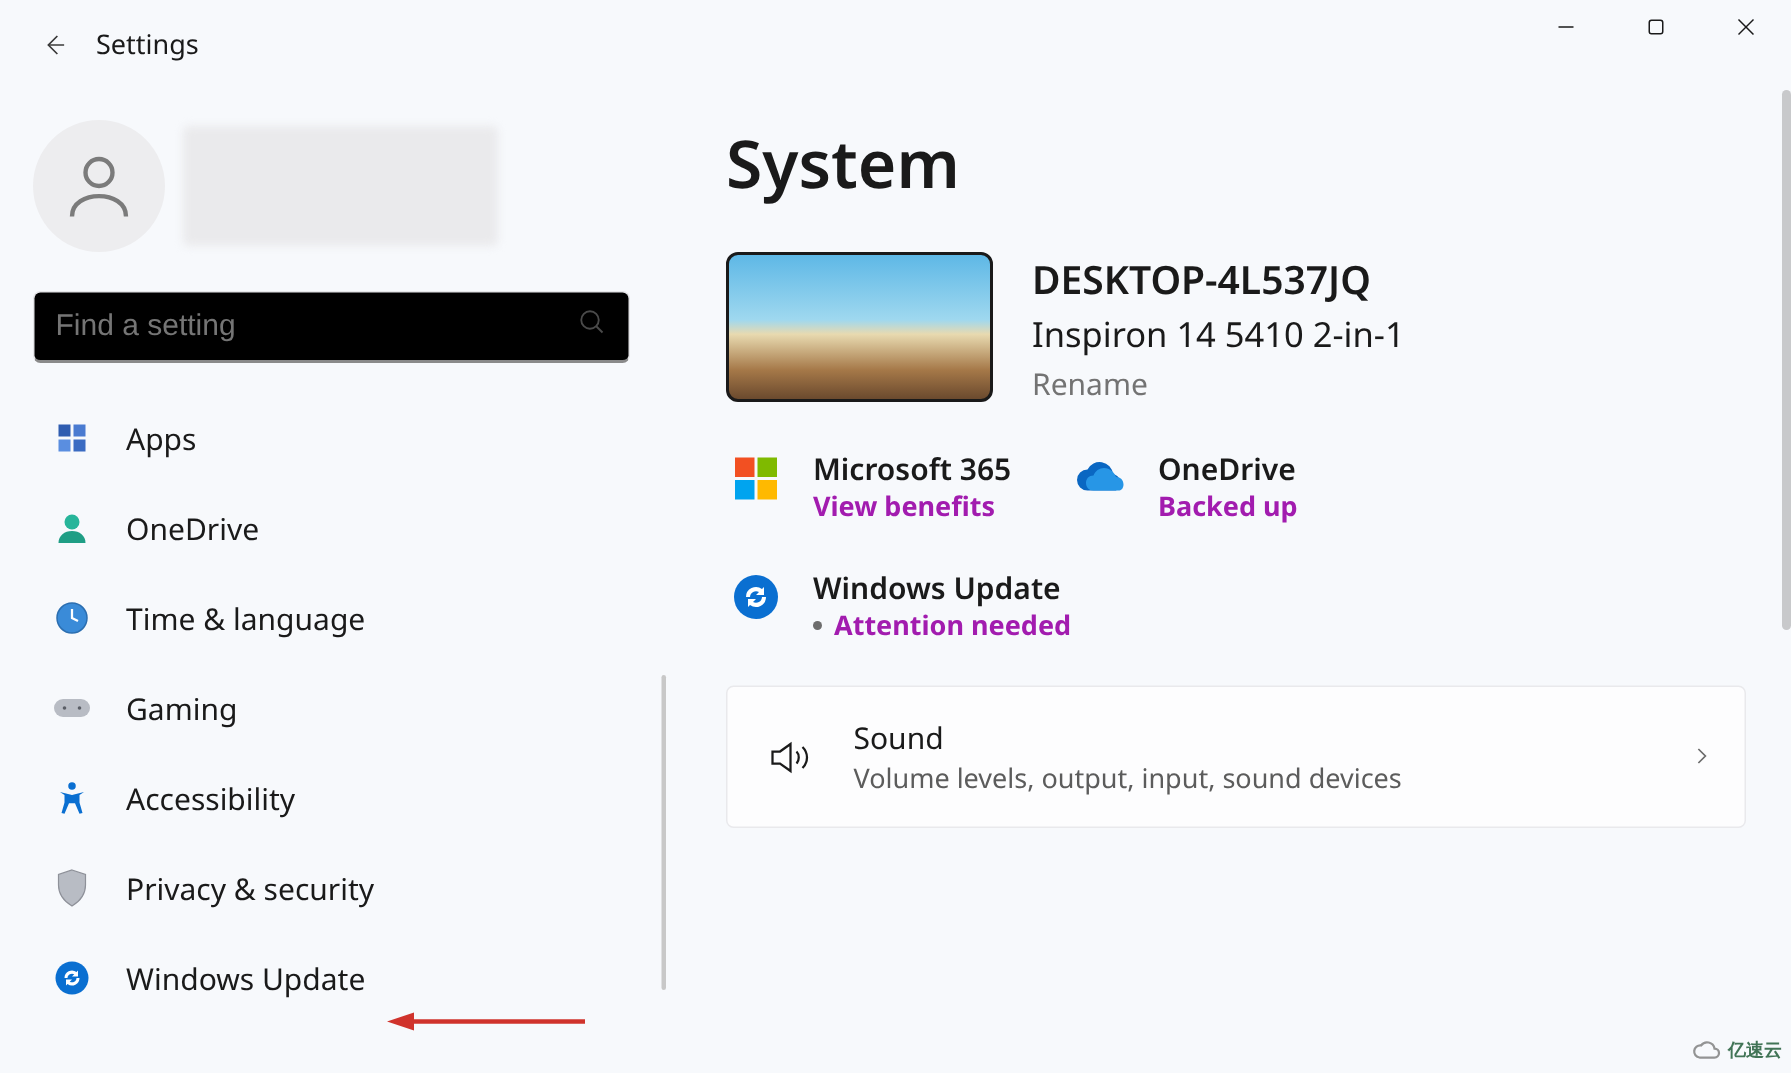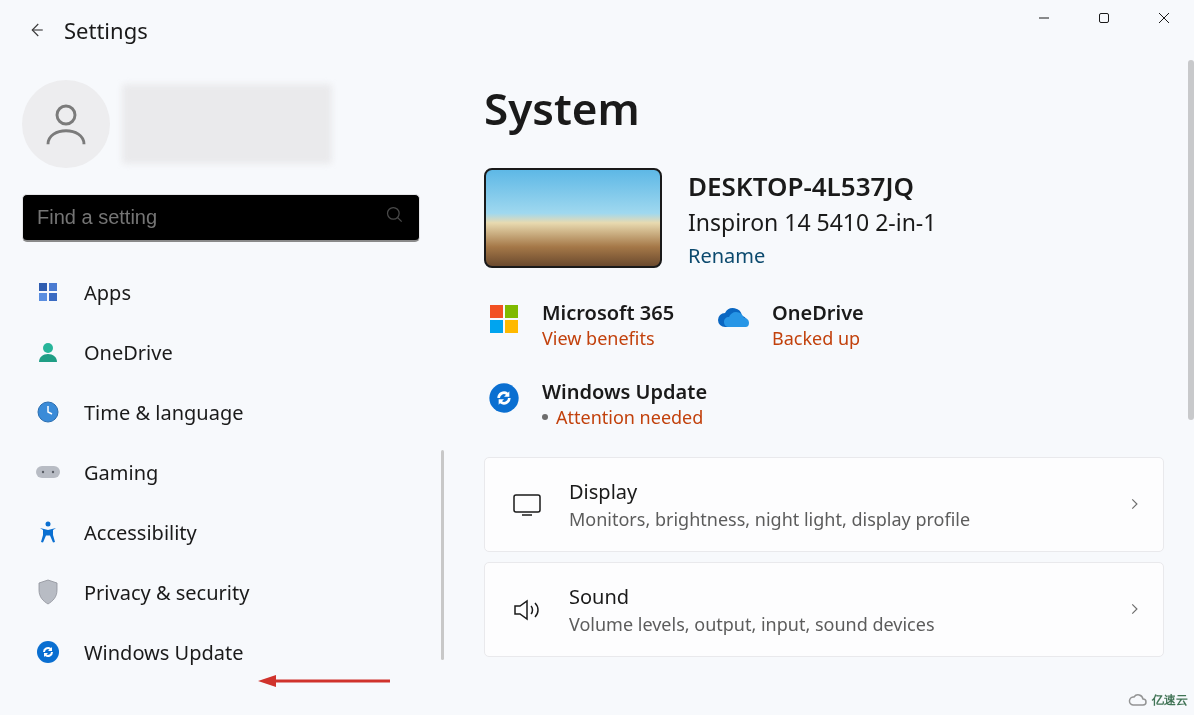--- a/index.html
+++ b/index.html
@@ -19,21 +19,21 @@
     padding-left: 22px;
     position: relative;
   }
   .back-btn {
     width: 28px; height: 28px;
     display: flex; align-items: center; justify-content: center;
     background: transparent; border: none; cursor: pointer;
     margin-right: 14px;
   }
   .title-text {
-    font-size: 22px;
+    font-size: 18px;
     font-weight: 400;
     text-align: center;
   }
   .win-controls {
     position: absolute;
     right: 0; top: 0;
     display: flex;
     gap: 0;
   }
   .wc { width: 60px; height: 36px; display:flex; align-items:center; justify-content:center; cursor:pointer; }
@@ -140,38 +140,38 @@
   .device-thumb {
     width: 178px; height: 100px;
     border-radius: 8px;
     border: 2px solid #1a1a1a;
     background: linear-gradient(to bottom, #5eb8e6 0%, #9fd8ef 45%, #e8dab0 55%, #a57848 80%, #6b4a2e 100%);
     position: relative;
     overflow:hidden;
   }
   .device-name { font-size: 26px; font-weight: 600; }
   .device-model { font-size: 23px; margin-top: 2px; }
-  .rename { font-size: 20px; margin-top: 4px; color:#0c4a6e; cursor:pointer; }
+  .rename { font-size: 20px; margin-top: 4px; color:#737373; cursor:pointer; }
 
   .tile-row {
     display: flex;
     flex-wrap: wrap;
     gap: 8px 0;
     margin-bottom: 28px;
   }
   .mini-tile {
     display: flex;
     align-items: flex-start;
     gap: 18px;
     width: 230px;
     cursor: pointer;
   }
   .mini-icon { width: 40px; height: 40px; display:flex; align-items:center; justify-content:center; flex-shrink:0; }
   .mini-title { font-size: 20px; font-weight: 600; }
-  .mini-sub { font-size: 18px; color: #c2410c; display:flex; align-items:center; gap:8px; }
+  .mini-sub { font-size: 18px; color: #a21caf; display:flex; align-items:center; gap:8px;font-weight:bold; }
   .dot { width:6px; height:6px; border-radius:50%; background:#6d6d6d; display:inline-block; }
 
   .setting-card {
     background: #fdfdfe;
     border: 1px solid #e9e9ec;
     border-radius: 5px;
     display: flex;
     align-items: center;
     padding: 20px 22px;
     margin-bottom: 10px;
@@ -377,37 +377,20 @@
         <div>
           <div class="mini-title">Windows Update</div>
           <div class="mini-sub">
               <span class="dot"></span>
               <span>Attention needed</span>
             </div>
         </div>
       </div>
     </div>
 
-    <div class="setting-card">
-      <span class="card-icon">
-        <svg width="30" height="24" viewBox="0 0 30 24" fill="none" stroke="#1a1a1a" stroke-width="1.5">
-            <rect x="2" y="2" width="26" height="17" rx="2"></rect>
-            <line x1="10" y1="22" x2="20" y2="22"></line>
-          </svg>
-      </span>
-      <div>
-        <div class="card-title">Display</div>
-        <div class="card-sub">Monitors, brightness, night light, display profile</div>
-      </div>
-      <span class="card-chevron">
-        <svg width="14" height="14" viewBox="0 0 24 24" fill="none" stroke="currentColor" stroke-width="2">
-            <path d="M9 4l8 8-8 8"></path>
-          </svg>
-      </span>
-    </div>
 
     <div class="setting-card">
       <span class="card-icon">
         <svg width="30" height="26" viewBox="0 0 30 26" fill="none" stroke="#1a1a1a" stroke-width="1.5">
             <path d="M3 9v8h5l7 5V4l-7 5H3z"></path>
             <path d="M19 9c2 2 2 6 0 8M23 6c4 4 4 10 0 14"></path>
           </svg>
       </span>
       <div>
         <div class="card-title">Sound</div>

